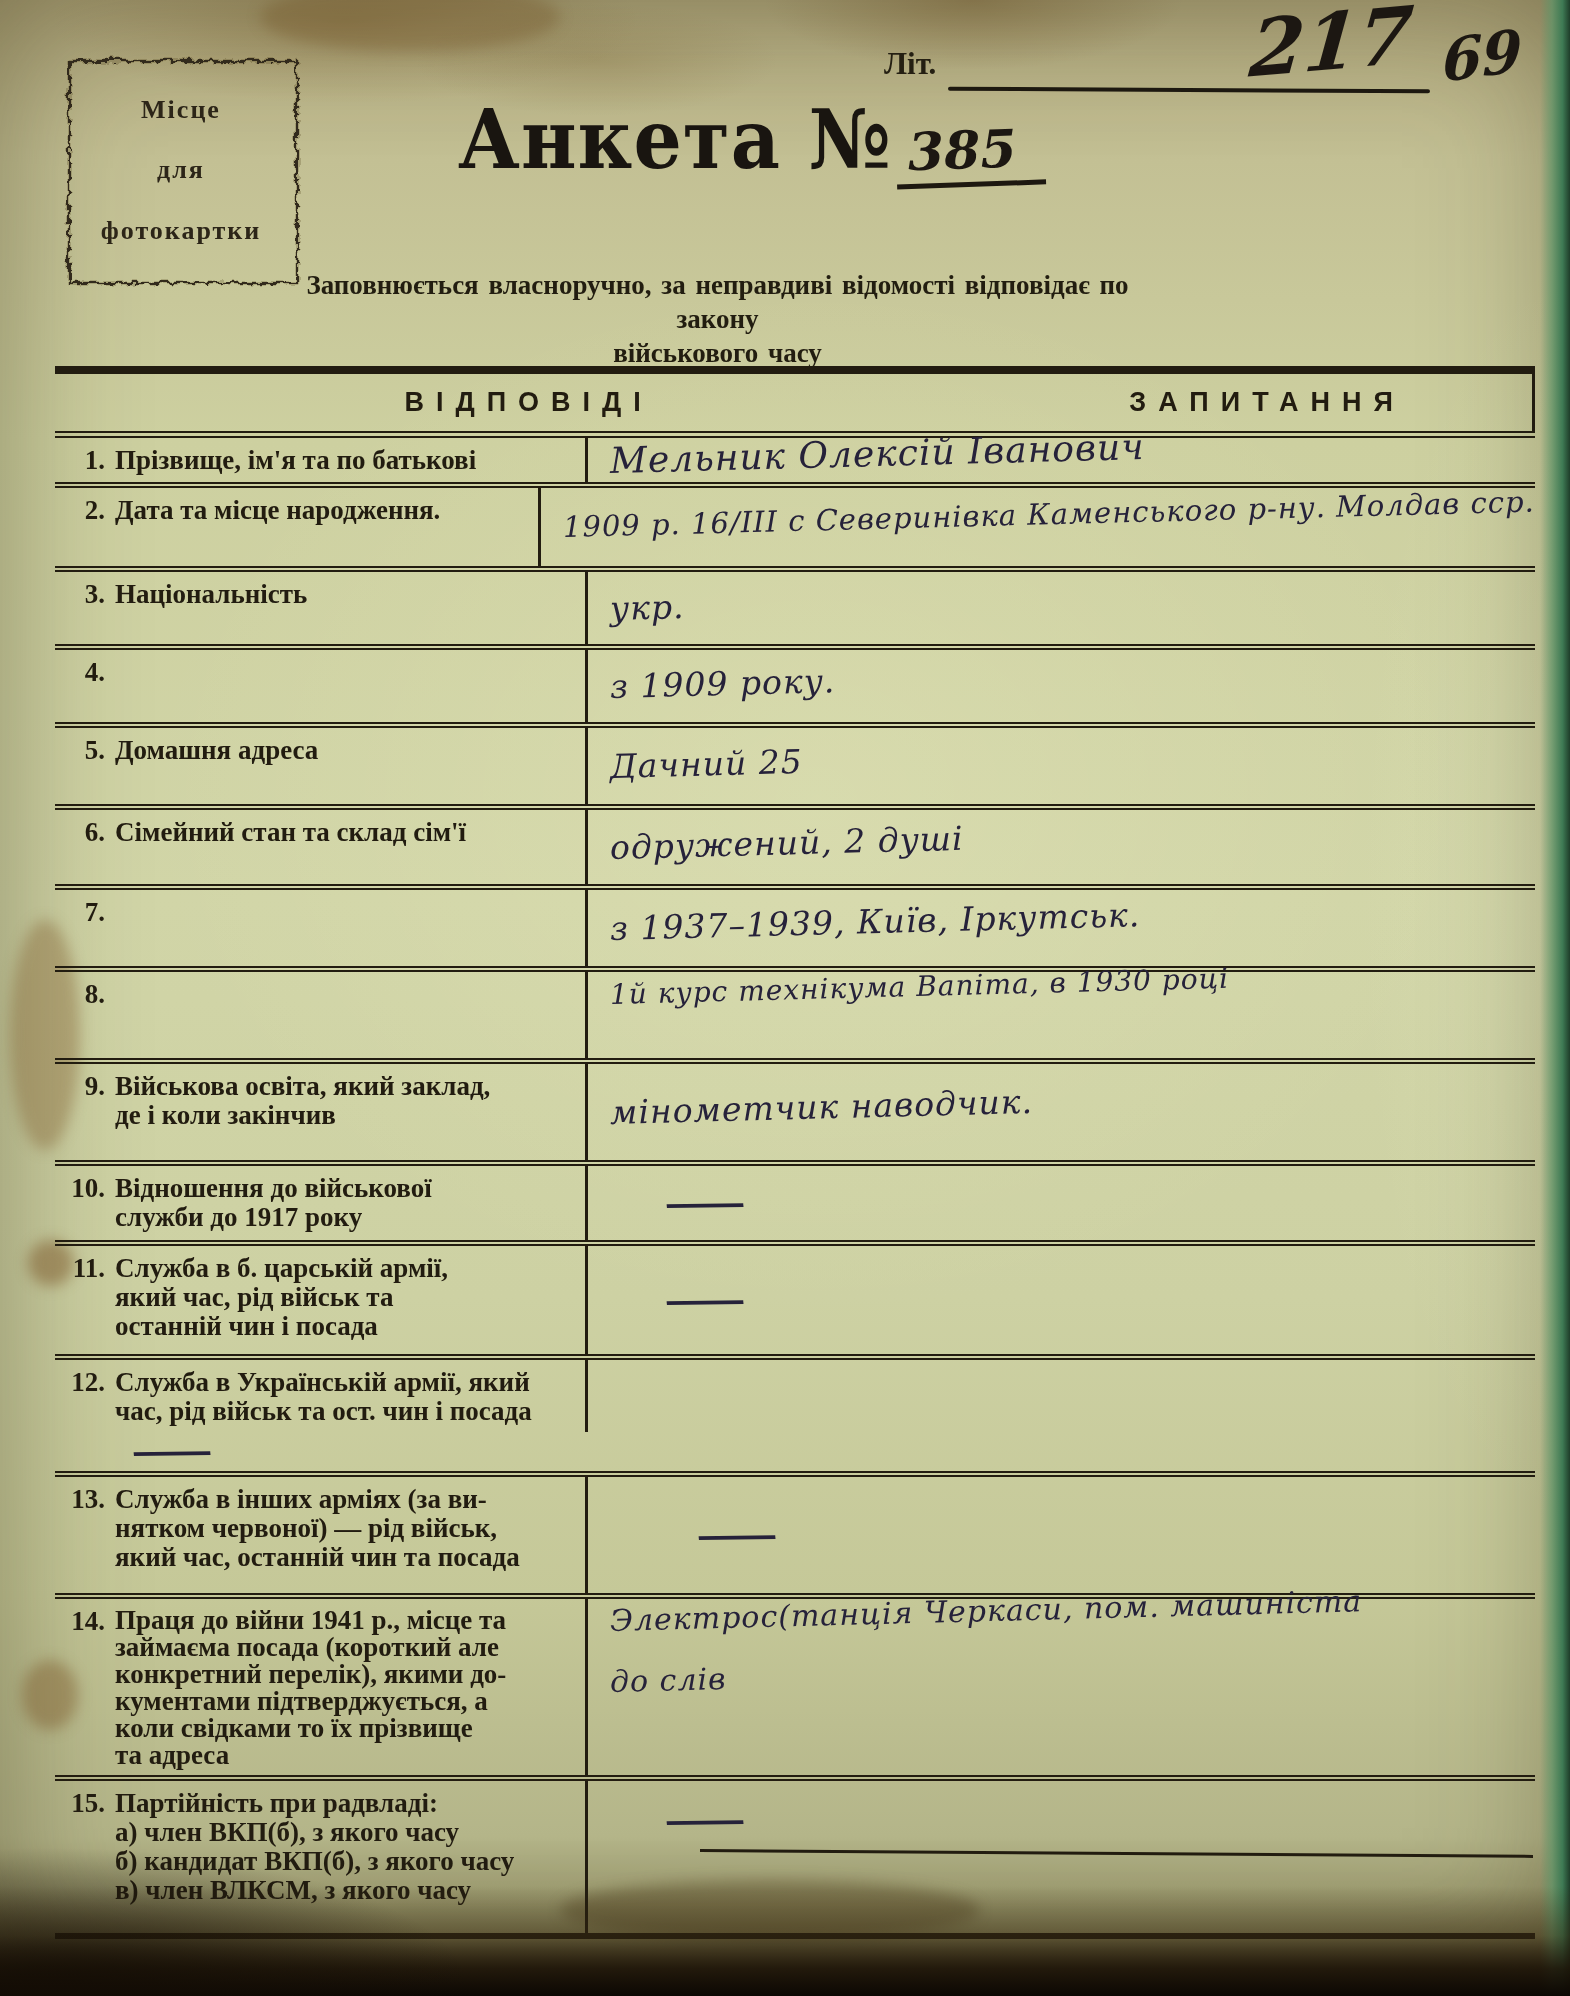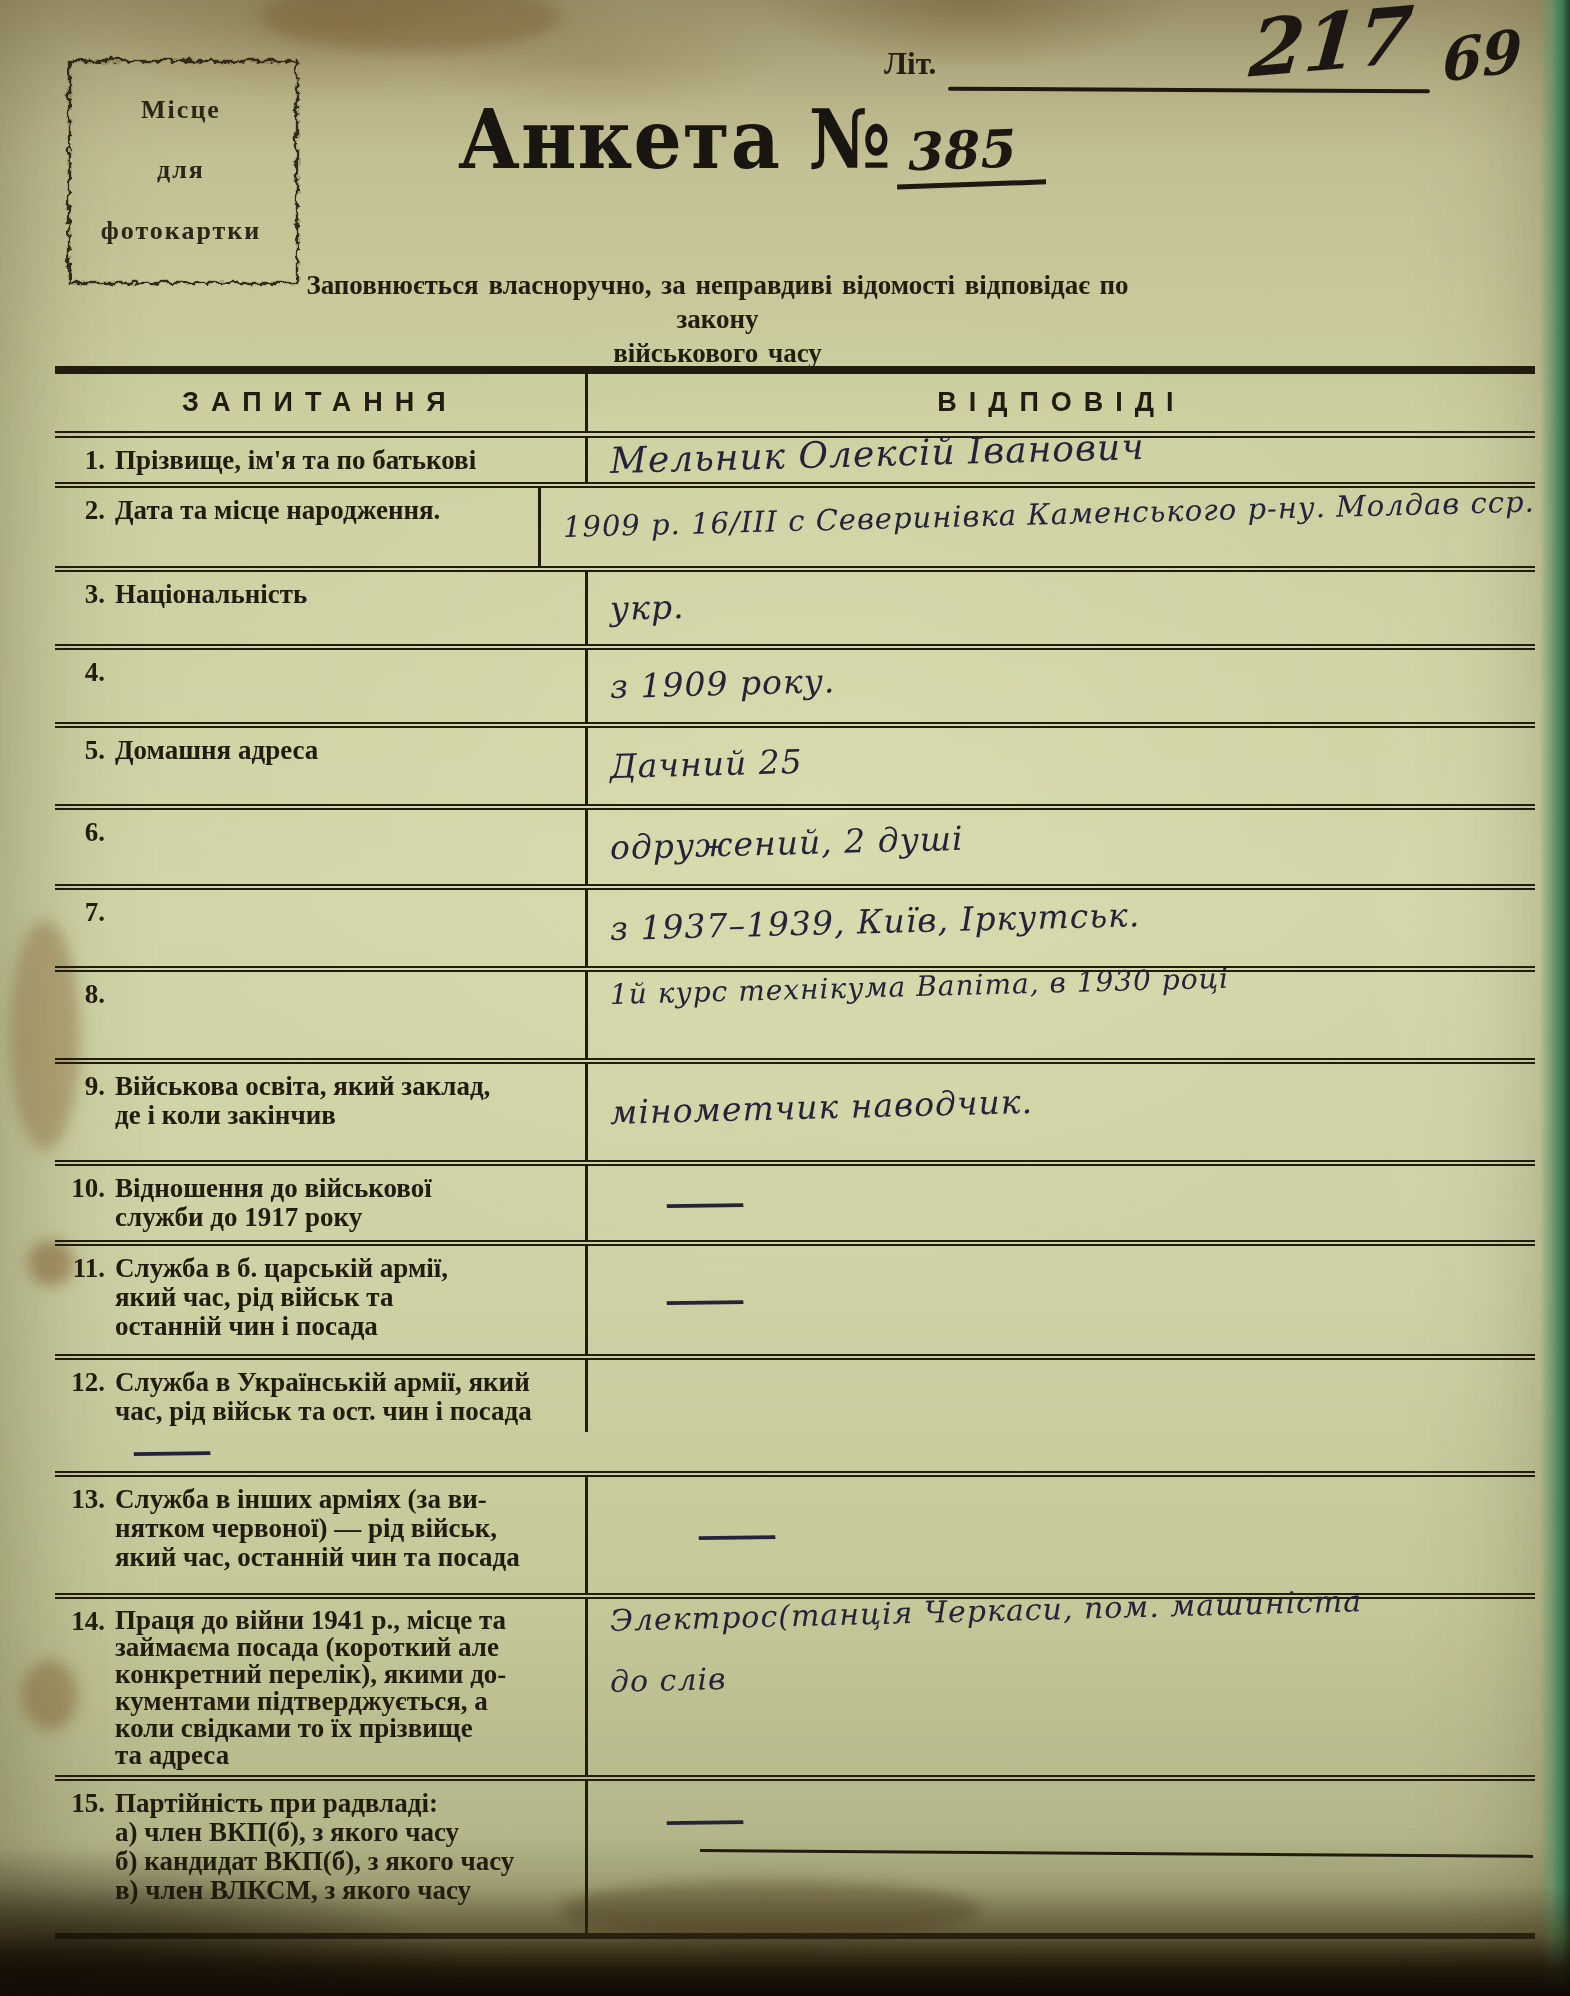--- a/index.html
+++ b/index.html
@@ -134,22 +134,22 @@
     <span class="hand form-number">385</span>
   </div>
 
   <div class="subtitle">
     <div>Заповнюється власноручно, за неправдиві відомості відповідає по закону</div>
     <div>військового часу</div>
   </div>
 
   <div class="tbl">
     <div class="tbl-head">
+      <div class="th a">ВІДПОВІДІ</div>
       <div class="th q">ЗАПИТАННЯ</div>
-      <div class="th a">ВІДПОВІДІ</div>
     </div>
     <div id="rows">
   <div class="row">
     <div class="cell q">
       <span class="num">1.</span>
       <div class="q-lines">
               <div class="q-line">Прізвище, ім'я та по батькові</div>
             </div>
     </div>
     <div class="cell a">
@@ -198,20 +198,23 @@
             </div>
     </div>
     <div class="cell a">
             <div class="hand">Дачний 25</div>
           </div>
   </div>
 
   <div class="row">
     <div class="cell q">
       <span class="num">6.</span>
+      <div class="q-lines">
+              <div class="q-line">Сімейний стан та склад сім'ї</div>
+            </div>
     </div>
     <div class="cell a">
             <div class="hand">одружений, 2 душі</div>
           </div>
   </div>
 
   <div class="row">
     <div class="cell q">
       <span class="num">7.</span>
     </div>

